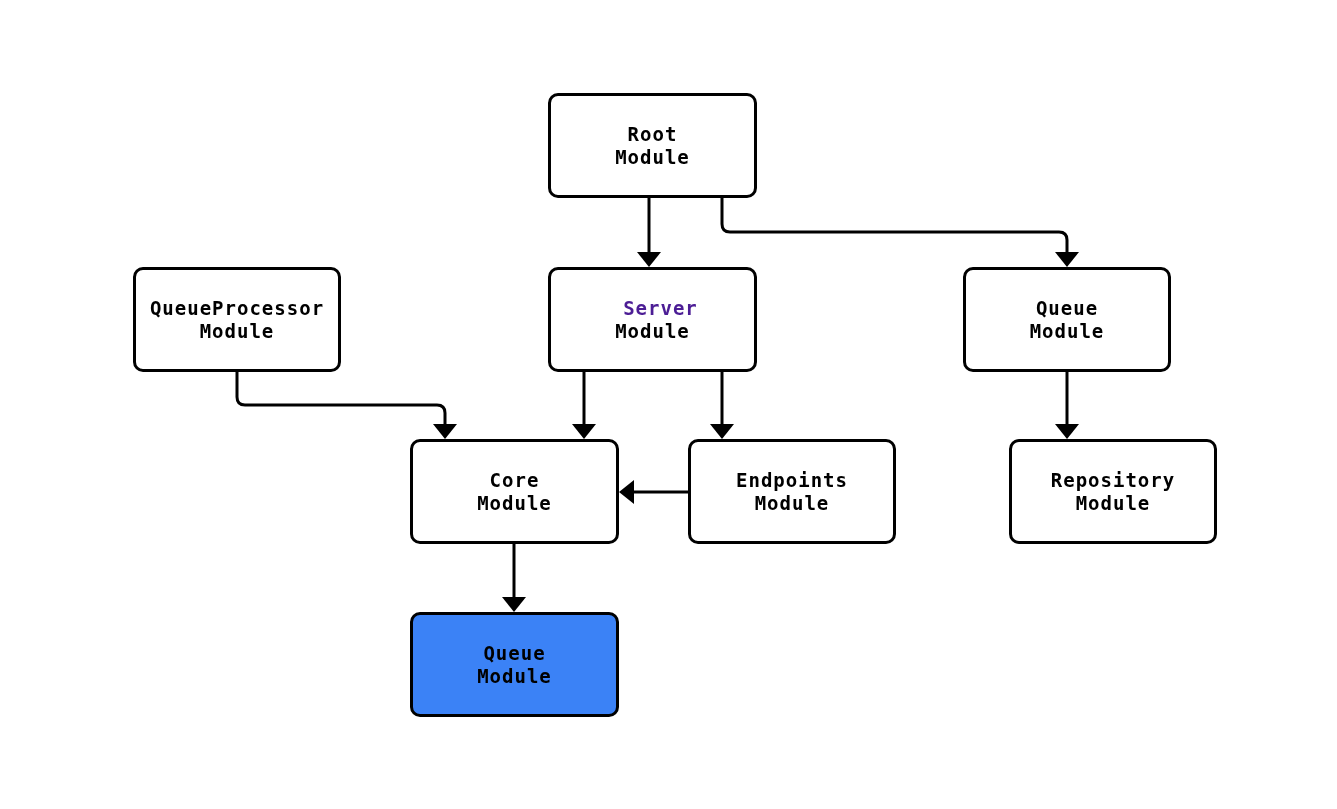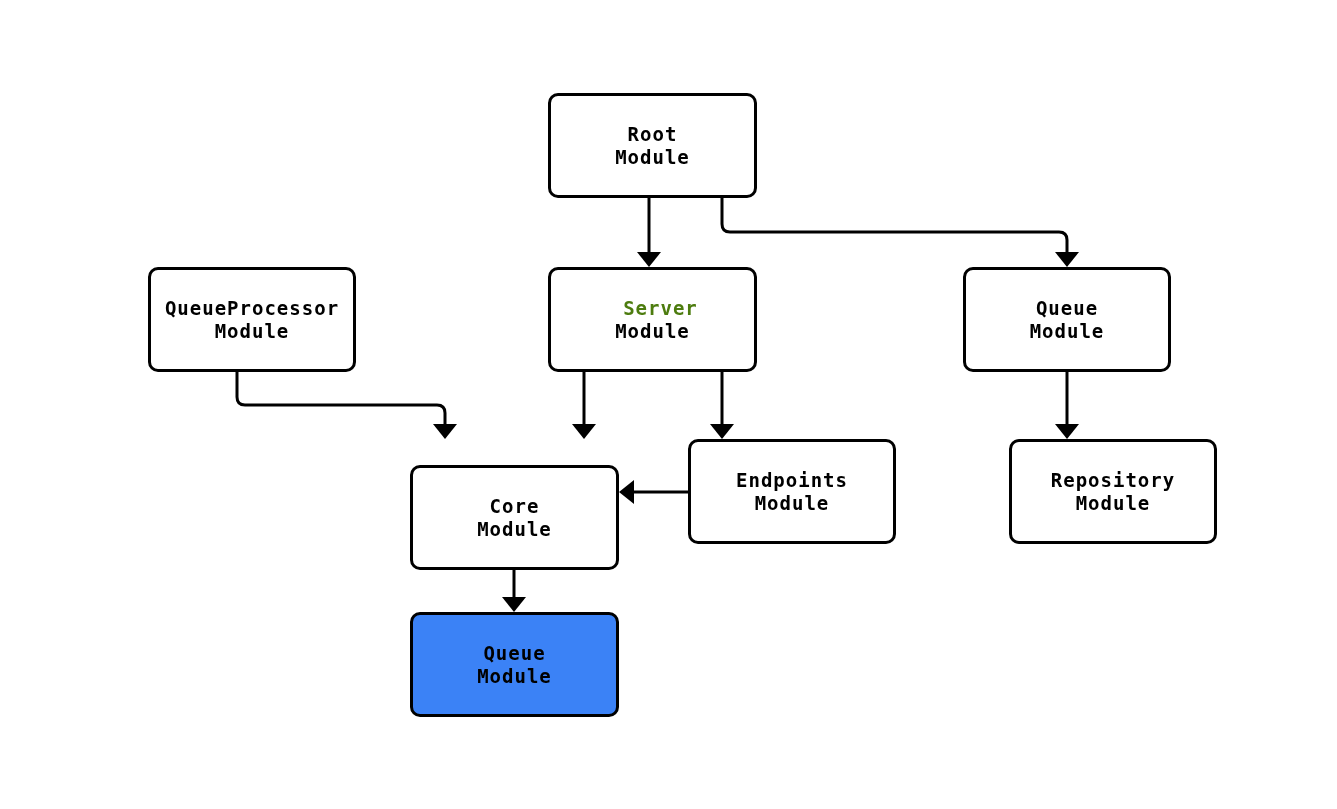--- a/index.html
+++ b/index.html
@@ -73,33 +73,33 @@
       <path d="M 1067 372 L 1067 424" class="edge-path" stroke="#000000"></path>
       <polygon points="1055,424 1079,424 1067,439" class="edge-arrowhead" fill="#000000"></polygon>
       <path d="M 514 544 L 514 597" class="edge-path" stroke="#000000"></path>
       <polygon points="502,597 526,597 514,612" class="edge-arrowhead" fill="#000000"></polygon>
     </svg>
   <div id="node-layer">
       <div class="node" style="left: 548px; top: 93px; width: 209px; height: 105px; background: rgb(255, 255, 255); border-color: rgb(0, 0, 0);">
         <span class="label-line" style="color: rgb(0, 0, 0);">Root</span>
         <span class="label-line" style="color: rgb(0, 0, 0);">Module</span>
       </div>
-      <div class="node" style="left: 148px; top: 267px; width: 208px; height: 105px; background: rgb(255, 255, 255); border-color: rgb(0, 0, 0);">
+      <div class="node" style="left: 133px; top: 267px; width: 208px; height: 105px; background: rgb(255, 255, 255); border-color: rgb(0, 0, 0);">
         <span class="label-line" style="color: rgb(0, 0, 0);">QueueProcessor</span>
         <span class="label-line" style="color: rgb(0, 0, 0);">Module</span>
       </div>
       <div class="node" style="left: 548px; top: 267px; width: 209px; height: 105px; background: rgb(255, 255, 255); border-color: rgb(0, 0, 0);">
-        <span class="label-line" style="color: #4d7c0f; margin-left: 16px;">Server</span>
+        <span class="label-line" style="color: #4c1d95; margin-left: 16px;">Server</span>
         <span class="label-line" style="color: rgb(0, 0, 0);">Module</span>
       </div>
       <div class="node" style="left: 963px; top: 267px; width: 208px; height: 105px; background: rgb(255, 255, 255); border-color: rgb(0, 0, 0);">
         <span class="label-line" style="color: rgb(0, 0, 0);">Queue</span>
         <span class="label-line" style="color: rgb(0, 0, 0);">Module</span>
       </div>
-      <div class="node" style="left: 410px; top: 465px; width: 209px; height: 105px; background: rgb(255, 255, 255); border-color: rgb(0, 0, 0);">
+      <div class="node" style="left: 410px; top: 439px; width: 209px; height: 105px; background: rgb(255, 255, 255); border-color: rgb(0, 0, 0);">
         <span class="label-line" style="color: rgb(0, 0, 0);">Core</span>
         <span class="label-line" style="color: rgb(0, 0, 0);">Module</span>
       </div>
       <div class="node" style="left: 688px; top: 439px; width: 208px; height: 105px; background: rgb(255, 255, 255); border-color: rgb(0, 0, 0);">
         <span class="label-line" style="color: rgb(0, 0, 0);">Endpoints</span>
         <span class="label-line" style="color: rgb(0, 0, 0);">Module</span>
       </div>
       <div class="node" style="left: 1009px; top: 439px; width: 208px; height: 105px; background: rgb(255, 255, 255); border-color: rgb(0, 0, 0);">
         <span class="label-line" style="color: rgb(0, 0, 0);">Repository</span>
         <span class="label-line" style="color: rgb(0, 0, 0);">Module</span>

